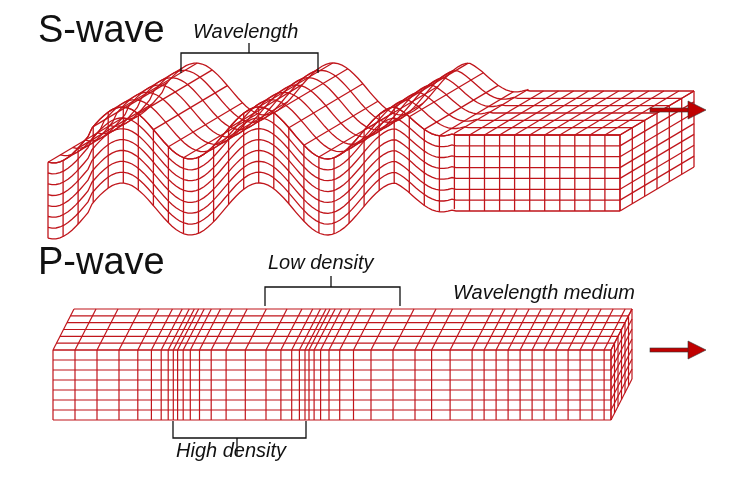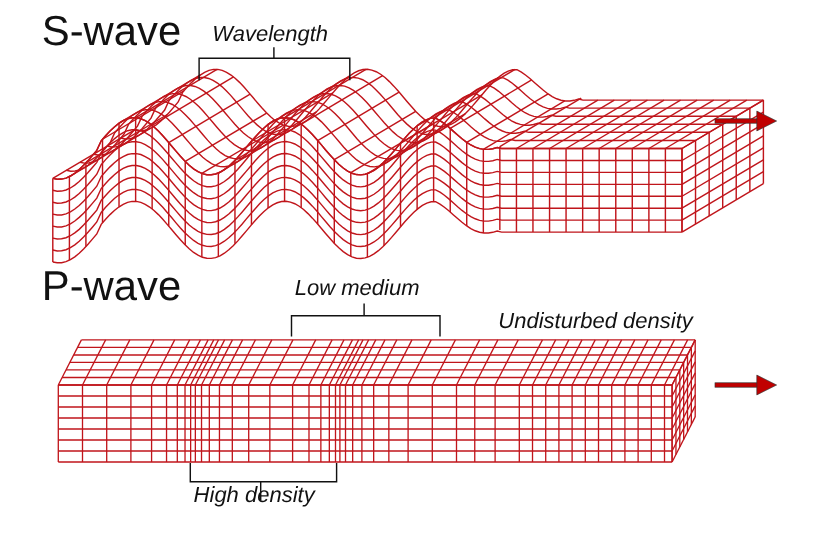--- a/index.html
+++ b/index.html
@@ -9,22 +9,22 @@
   .label { position: absolute; font-size: 20px; color: #111; line-height: 1; white-space: nowrap; font-style: italic; }
   svg.layer { position: absolute; left: 0; top: 0; }
 </style>
 </head>
 <body>
 
 <div class="title" style="left:38px; top:10px;">S-wave</div>
 <div class="label" style="left:193px; top:21px;">Wavelength</div>
 
 <div class="title" style="left:38px; top:242px;">P-wave</div>
-<div class="label" style="left:268px; top:252px;">Low medium</div>
-<div class="label" style="left:453px; top:282px;">Undisturbed density</div>
+<div class="label" style="left:268px; top:252px;">Low density</div>
+<div class="label" style="left:453px; top:282px;">Wavelength medium</div>
 <div class="label" style="left:176px; top:440px;">High density</div>
 
 <svg class="layer" id="art" width="750" height="500" viewBox="0 0 750 500">
   <g id="s-grid" fill="none" stroke="#c0151b" stroke-width="1.3">
       <polyline points="48.0,162.2 48.0,238.2"></polyline>
       <polyline points="63.1,160.5 63.1,236.5"></polyline>
       <polyline points="78.1,148.1 78.1,224.1"></polyline>
       <polyline points="93.2,126.6 93.2,202.6"></polyline>
       <polyline points="108.2,112.0 108.2,188.0"></polyline>
       <polyline points="123.3,107.0 123.3,183.0"></polyline>

